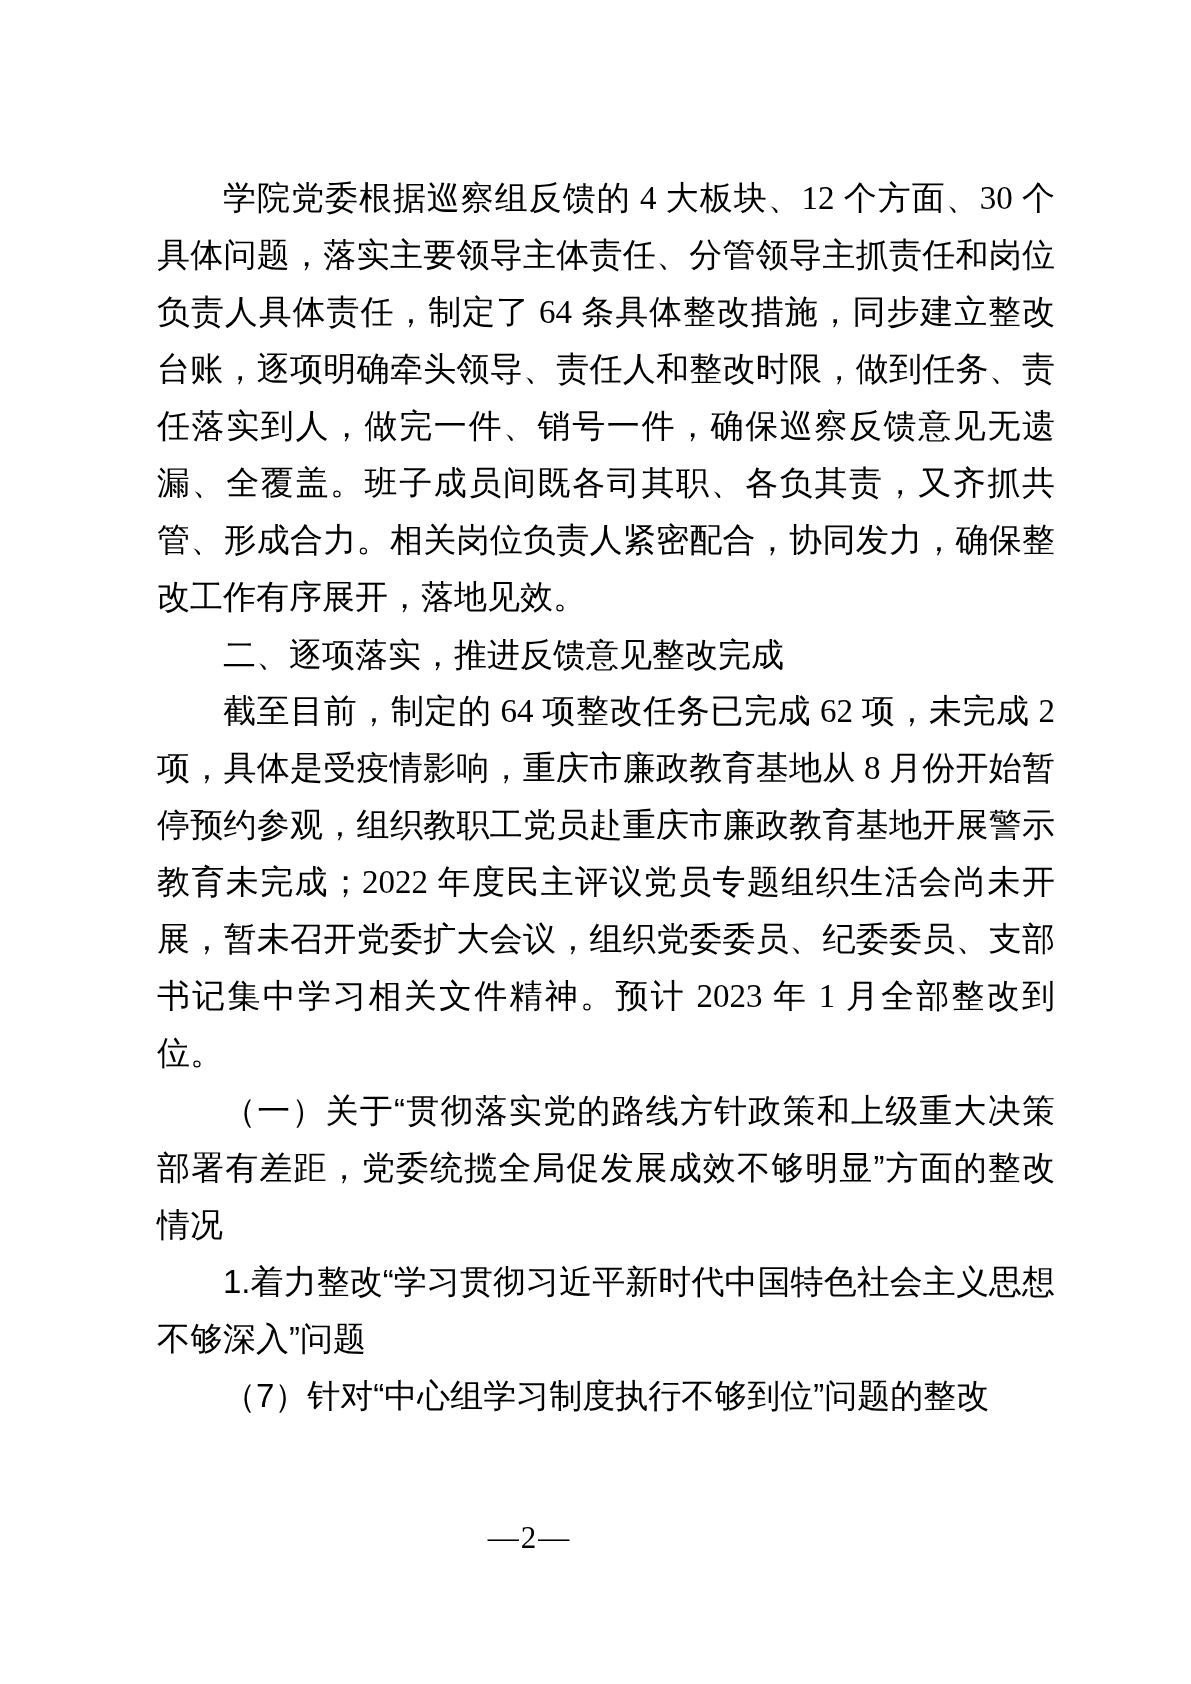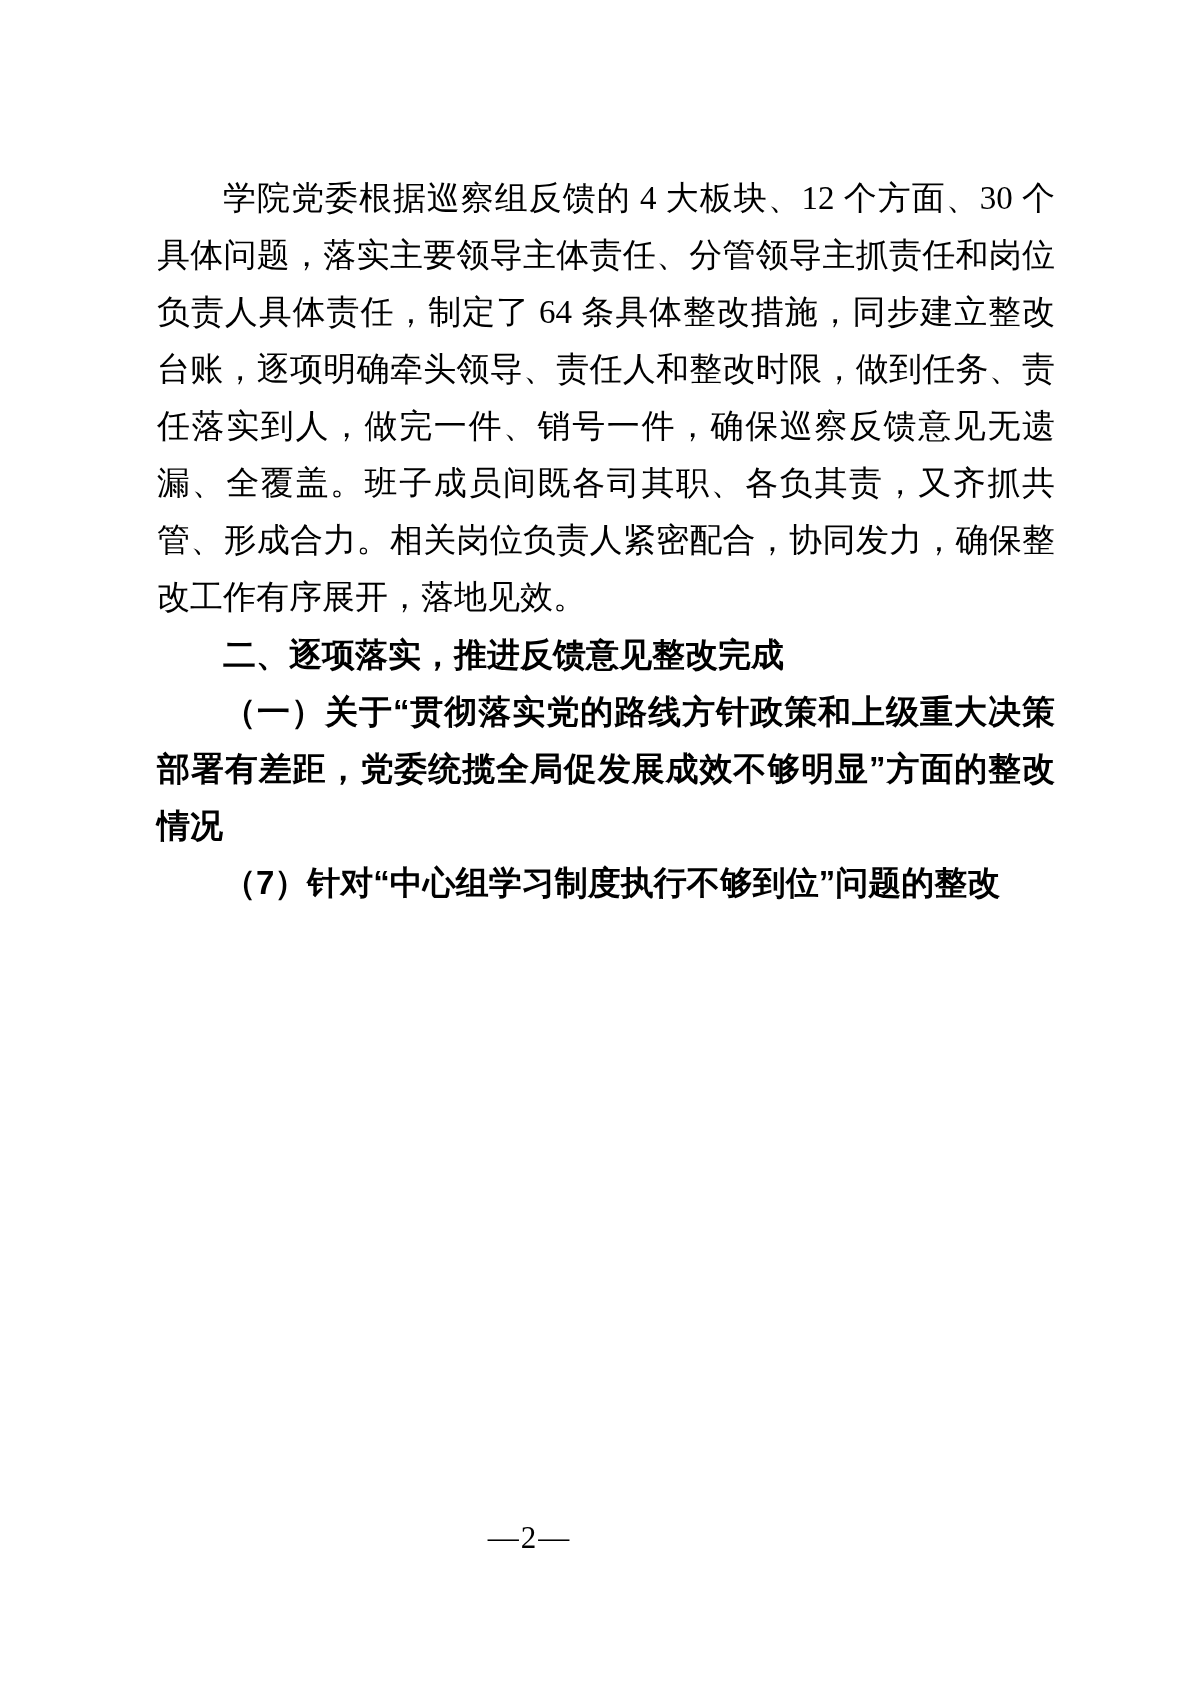--- a/index.html
+++ b/index.html
@@ -29,25 +29,25 @@
     line-height: 57px;
     text-align: justify;
     color: #000000;
   }
   .para.body {
     font-family: "Liberation Serif", "DejaVu Serif", serif;
     font-weight: 400;
   }
   .para.section-heading {
     font-family: "Liberation Sans", "DejaVu Sans", sans-serif;
-    font-weight: 700;
+    font-weight: 400;
   }
   .para.sub-heading-bold {
     font-family: "Liberation Sans", "DejaVu Sans", sans-serif;
-    font-weight: 700;
+    font-weight: 400;
   }
   .footer {
     position: absolute;
     top: 1518px;
     left: 0;
     width: 100%;
     text-align: center;
     font-family: "Liberation Serif", "DejaVu Serif", serif;
     font-size: 31px;
     line-height: 40px;
@@ -55,18 +55,20 @@
     color: #000000;
   }
 </style>
 </head>
 <body>
 
 <div class="page">
   <div class="content">
     <p class="para body">学院党委根据巡察组反馈的 4 大板块、12 个方面、30 个具体问题，落实主要领导主体责任、分管领导主抓责任和岗位负责人具体责任，制定了 64 条具体整改措施，同步建立整改台账，逐项明确牵头领导、责任人和整改时限，做到任务、责任落实到人，做完一件、销号一件，确保巡察反馈意见无遗漏、全覆盖。班子成员间既各司其职、各负其责，又齐抓共管、形成合力。相关岗位负责人紧密配合，协同发力，确保整改工作有序展开，落地见效。</p>
     <p class="para section-heading">二、逐项落实，推进反馈意见整改完成</p>
+    <p class="para body">截至目前，制定的 64 项整改任务已完成 62 项，未完成 2 项，具体是受疫情影响，重庆市廉政教育基地从 8 月份开始暂停预约参观，组织教职工党员赴重庆市廉政教育基地开展警示教育未完成；2022 年度民主评议党员专题组织生活会尚未开展，暂未召开党委扩大会议，组织党委委员、纪委委员、支部书记集中学习相关文件精神。预计 2023 年 1 月全部整改到位。</p>
     <p class="para sub-heading-bold">（一）关于“贯彻落实党的路线方针政策和上级重大决策部署有差距，党委统揽全局促发展成效不够明显”方面的整改情况</p>
+    <p class="para sub-heading-bold">1.着力整改“学习贯彻习近平新时代中国特色社会主义思想不够深入”问题</p>
     <p class="para sub-heading-bold">（7）针对“中心组学习制度执行不够到位”问题的整改</p>
   </div>
 
   <div class="footer">—2—</div>
 </div>
 
 </body></html>

